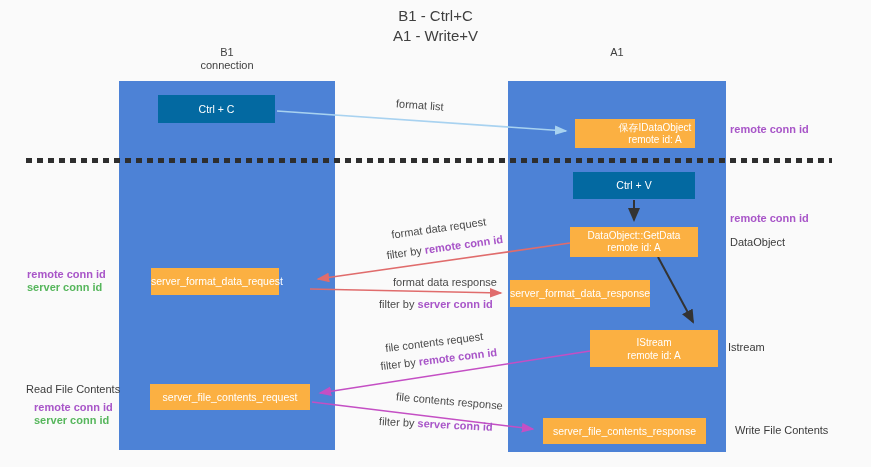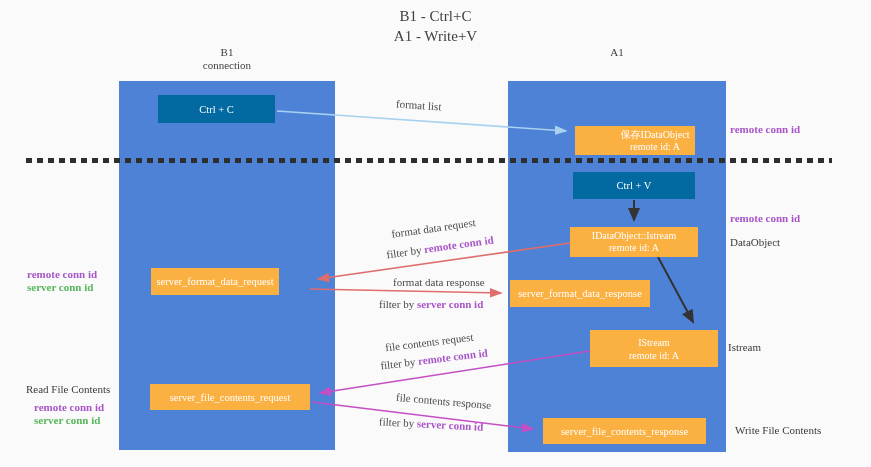--- a/index.html
+++ b/index.html
@@ -1,20 +1,20 @@
 <!DOCTYPE html>
 <html><head>
 <meta charset="utf-8">
 <style>
   * { margin:0; padding:0; box-sizing:border-box; }
   html,body { background:#f7f7f7; }
   .stage {
     position:relative; width:871px; height:467px;
     background:#fafafa; overflow:hidden;
-    font-family:Liberation Serif, serif; color:#3b3b3b;
+    font-family:Liberation Sans, sans-serif; color:#3b3b3b;
   }
   .abs { position:absolute; }
   .title { left:0; right:0; top:6px; text-align:center; font-size:15px; line-height:20px; color:#3f3f3f; }
   .lane-header { top:46px; text-align:center; font-size:11px; line-height:13px; color:#3f3f3f; }
   .lane { background:#4d82d6; }
   .node { text-align:center; color:#fff; font-size:10.5px; display:flex; flex-direction:column; justify-content:center; line-height:13px; }
   .green { background:#0369a1; }
   .orange { background:#fbb042; }
   .divider { height:5px; background:repeating-linear-gradient(90deg,#2e2e2e 0 6px,transparent 6px 11px); }
   .side-label { font-size:11px; white-space:nowrap; }
@@ -68,31 +68,31 @@
     <line x1="570" y1="243" x2="318" y2="279" stroke="#e06c6c" stroke-width="1.6" marker-end="url(#m-red)"></line>
     <line x1="310" y1="289" x2="501" y2="293" stroke="#e06c6c" stroke-width="1.6" marker-end="url(#m-red)"></line>
     <line x1="590" y1="351" x2="320" y2="393" stroke="#c44fc4" stroke-width="1.6" marker-end="url(#m-mag)"></line>
     <line x1="312" y1="402" x2="533" y2="429" stroke="#c44fc4" stroke-width="1.6" marker-end="url(#m-mag)"></line>
   </svg>
 
   <div class="abs node green" style="left:158px;top:95px;width:117px;height:28px;">
     <div>Ctrl + C</div>
   </div>
 
-  <div class="abs node orange" style="left:575px;top:126px;width:120px;height:29px;font-size:10px;line-height:12px;padding-left:40px;">
+  <div class="abs node orange" style="left:575px;top:119px;width:120px;height:29px;font-size:10px;line-height:12px;padding-left:40px;">
     <div>保存IDataObject</div>
     <div>remote id: A</div>
   </div>
 
   <div class="abs node green" style="left:573px;top:172px;width:122px;height:27px;">
     <div>Ctrl + V</div>
   </div>
 
   <div class="abs node orange" style="left:570px;top:227px;width:128px;height:30px;font-size:10px;line-height:12px;">
-    <div>IDataObject::Istream</div>
+    <div>DataObject::GetData</div>
     <div>remote id: A</div>
   </div>
 
   <div class="abs node orange" style="left:151px;top:268px;width:128px;height:27px;">
     <div>server_format_data_request</div>
   </div>
 
   <div class="abs node orange" style="left:510px;top:280px;width:140px;height:27px;">
     <div>server_format_data_response</div>
   </div>

